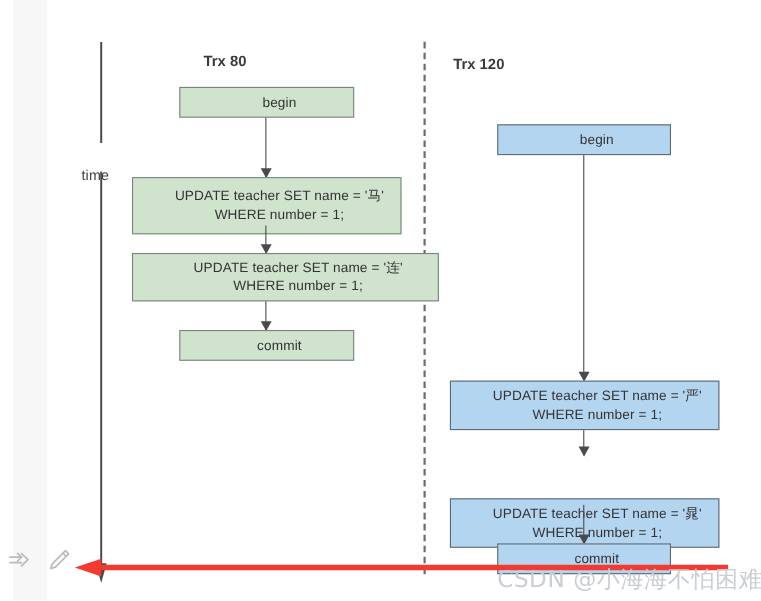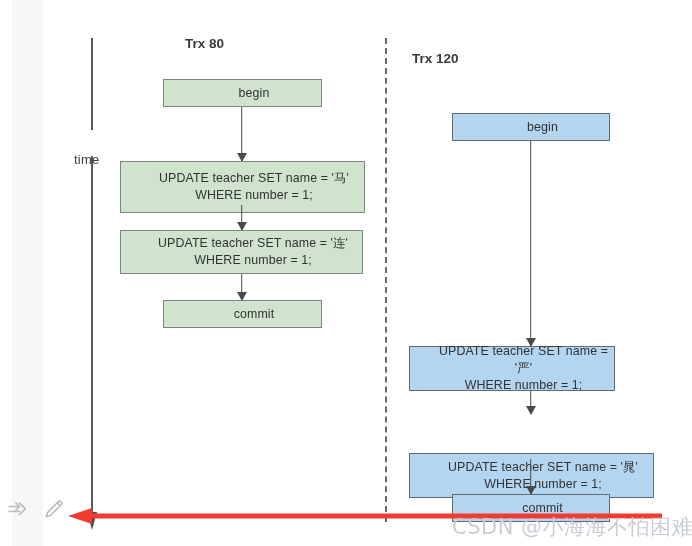--- a/index.html
+++ b/index.html
@@ -45,21 +45,21 @@
     width: 0; height: 484px;
     border-left: 2px dashed #6b6b6b;
   }
 
   
   .col-title {
     position: absolute;
     font-size: 13.5px; font-weight: bold; color: #3a3a3a;
     white-space: nowrap;
   }
-  #title-trx80 { left: 185px; top: 36px; }
+  #title-trx80 { left: 185px; top: 48px; }
   #title-trx120 { left: 400px; top: 51px; margin-left: 12px; }
 
   
   .node {
     position: absolute;
     display: flex; align-items: center; justify-content: center;
     text-align: center;
     border: 1.6px solid #6f7377;
     font-size: 12.4px;
     color: #333333;
@@ -125,38 +125,38 @@
   </div>
 
   <div class="node green" style="left:120px; top:161px; width:245px; height:52px;">UPDATE teacher  SET name = '马'
 WHERE number = 1;</div>
 
   <div class="conn" style="left:236px; top:205px; width:12px; height:25px;">
     <span class="stem"></span>
       <span class="head"></span>
   </div>
 
-  <div class="node green" style="left:120px; top:230px; width:243px; height:44px;">UPDATE teacher  SET name = '连'
+  <div class="node green" style="left:120px; top:230px; width:279px; height:44px;">UPDATE teacher  SET name = '连'
 WHERE number = 1;</div>
 
   <div class="conn" style="left:236px; top:274px; width:12px; height:26px;">
     <span class="stem"></span>
       <span class="head"></span>
   </div>
 
   <div class="node green" style="left:163px; top:300px; width:159px; height:28px;">commit</div>
 
   <div class="node blue" style="left:452px; top:113px; width:158px; height:28px;">begin</div>
 
   <div class="conn" style="left:525px; top:141px; width:12px; height:205px;">
     <span class="stem"></span>
       <span class="head"></span>
   </div>
 
-  <div class="node blue" style="left:409px; top:346px; width:206px; height:45px;">UPDATE teacher  SET name = '严'
+  <div class="node blue" style="left:409px; top:346px; width:245px; height:45px;">UPDATE teacher  SET name = '严'
 WHERE number = 1;</div>
 
   <div class="conn" style="left:525px; top:391px; width:12px; height:23px;">
     <span class="stem"></span>
       <span class="head"></span>
   </div>
 
   <div class="node blue" style="left:409px; top:414px; width:245px; height:45px;margin-top:39px;">UPDATE teacher  SET name = '晁'
 WHERE number = 1;</div>
 

